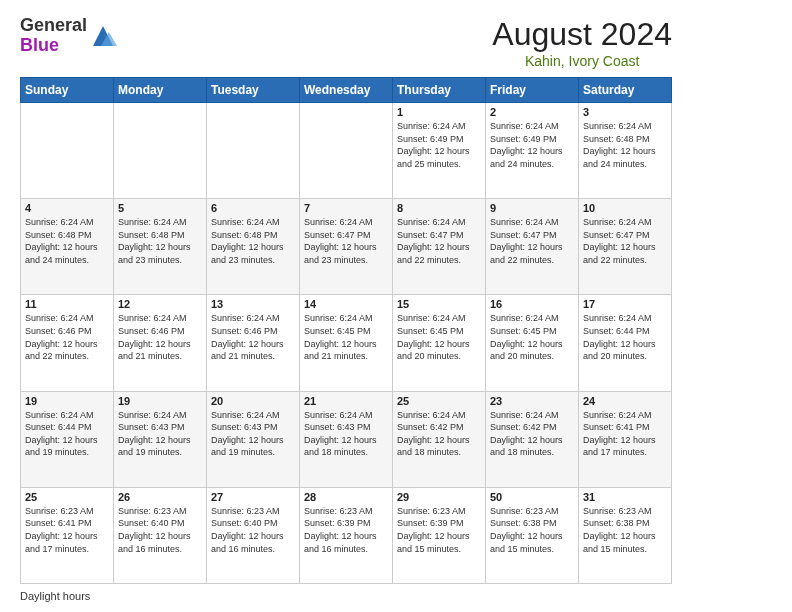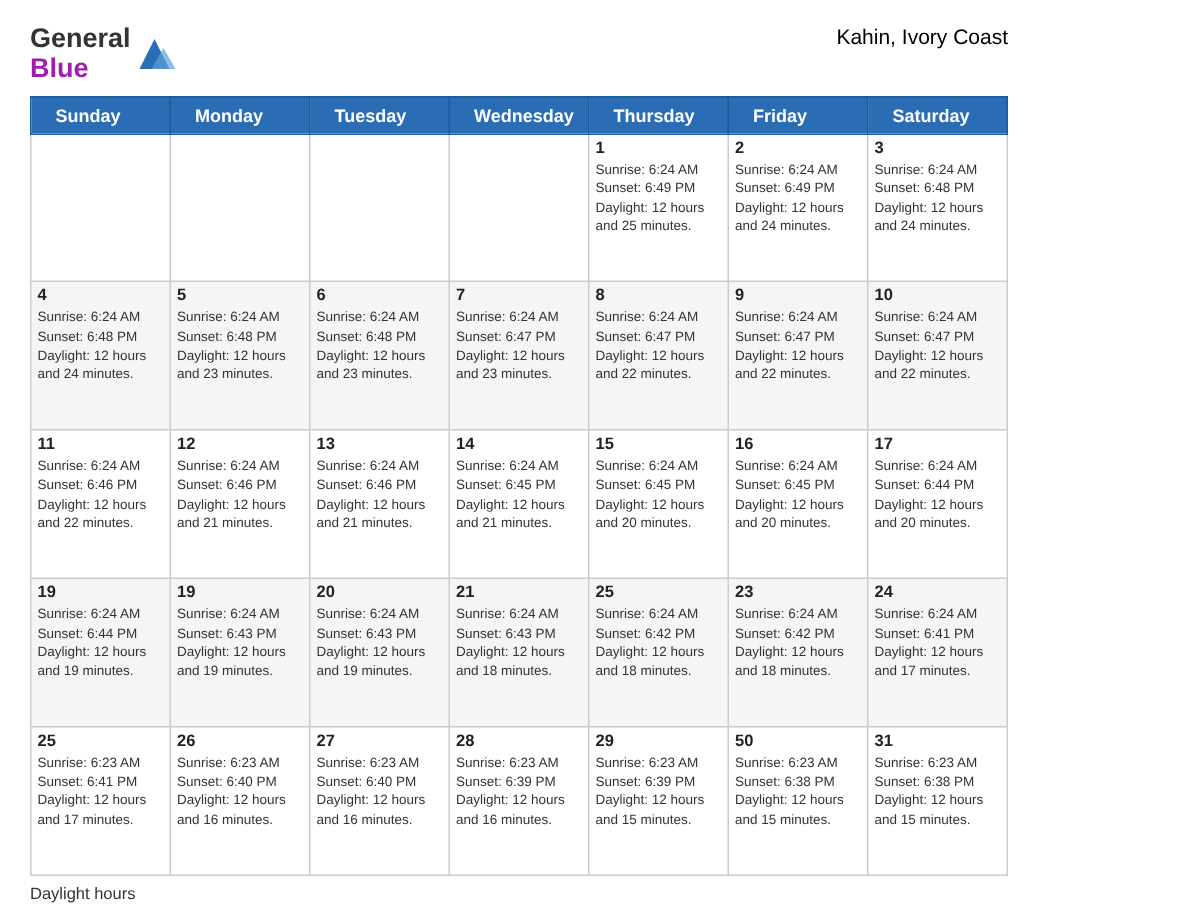--- a/index.html
+++ b/index.html
@@ -50,35 +50,36 @@
     .title-section {
       text-align: right;
     }
     .month-title {
       font-size: 32px;
       font-weight: normal;
       color: #222;
     }
     .location {
       font-size: 14px;
-      color: #000000;
+      color: #4d7c0f;
+      text-align: center;
     }
     .calendar {
       flex: 1;
       border: 1px solid #ccc;
       border-collapse: collapse;
       width: 100%;
       table-layout: fixed;
     }
     .calendar th {
       background: #2a6db5;
       color: #fff;
       font-size: 12px;
       font-weight: bold;
-      padding: 5px 16px;
+      padding: 5px 4px;
       text-align: left;
       border: 1px solid #1a5a9a;
     }
     .calendar td {
       border: 1px solid #ccc;
       vertical-align: top;
       padding: 3px 4px;
       font-size: 9.5px;
       color: #333;
       background: #fff;
@@ -116,20 +117,21 @@
       <div class="logo-text">
         <span class="logo-general">General</span>
         <span class="logo-blue">Blue</span>
       </div>
       <svg class="logo-icon" viewBox="0 0 28 28">
         <polygon points="4,24 14,4 24,24" fill="#2a6db5"></polygon>
         <polygon points="12,24 20,10 28,24" fill="#5ba3e0" opacity="0.7"></polygon>
       </svg>
     </div>
     <div class="title-section">
+      <div class="month-title">August 2024</div>
       <div class="location">Kahin, Ivory Coast</div>
     </div>
   </div>
 
   <table class="calendar">
     <thead>
       <tr>
       <th>Sunday</th>
           <th>Monday</th>
           <th>Tuesday</th>

